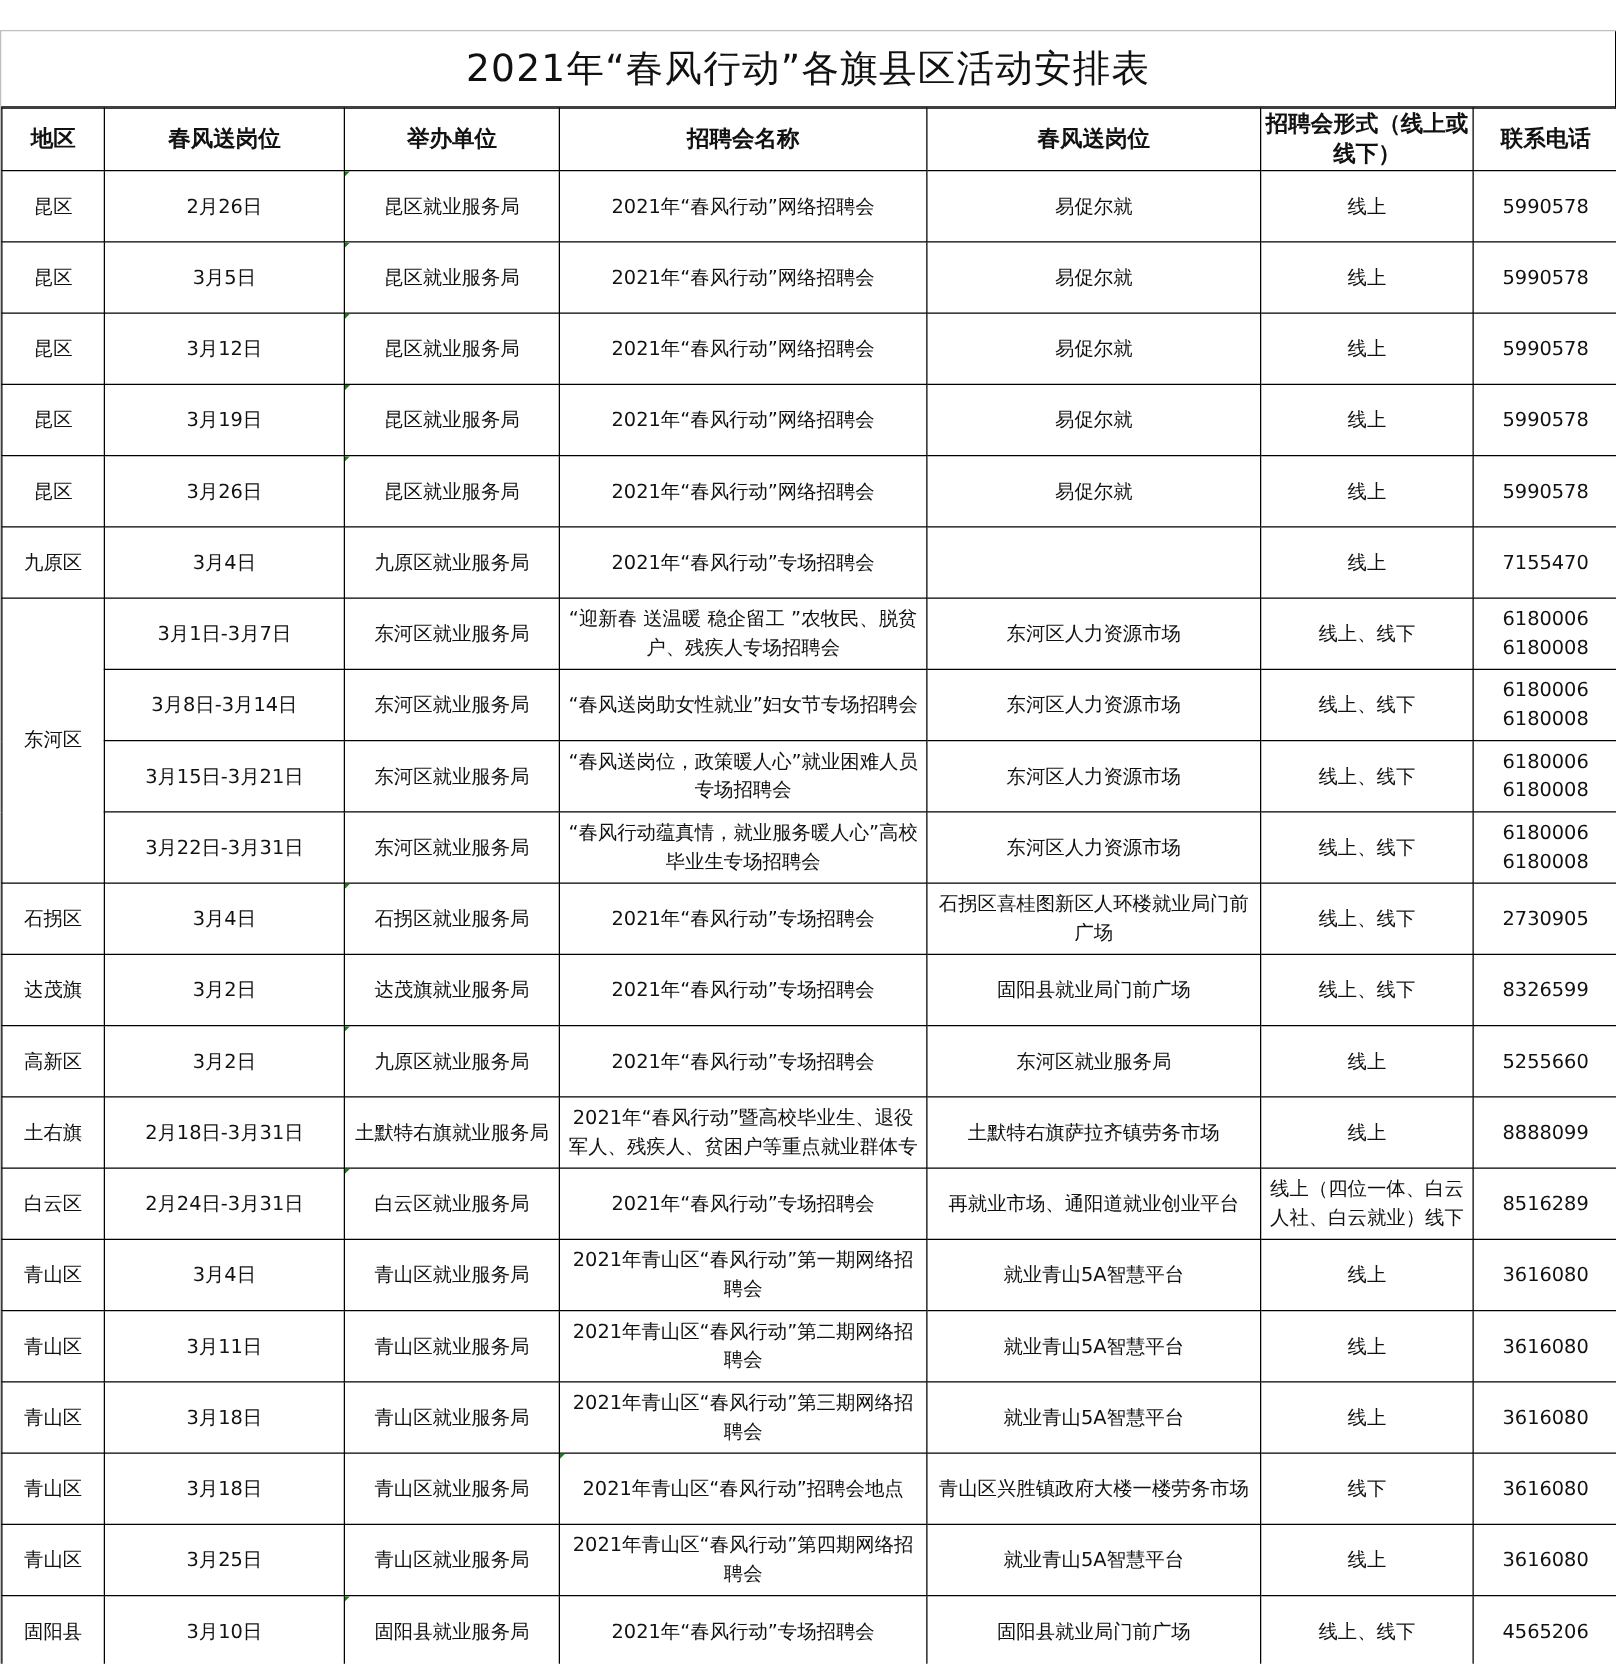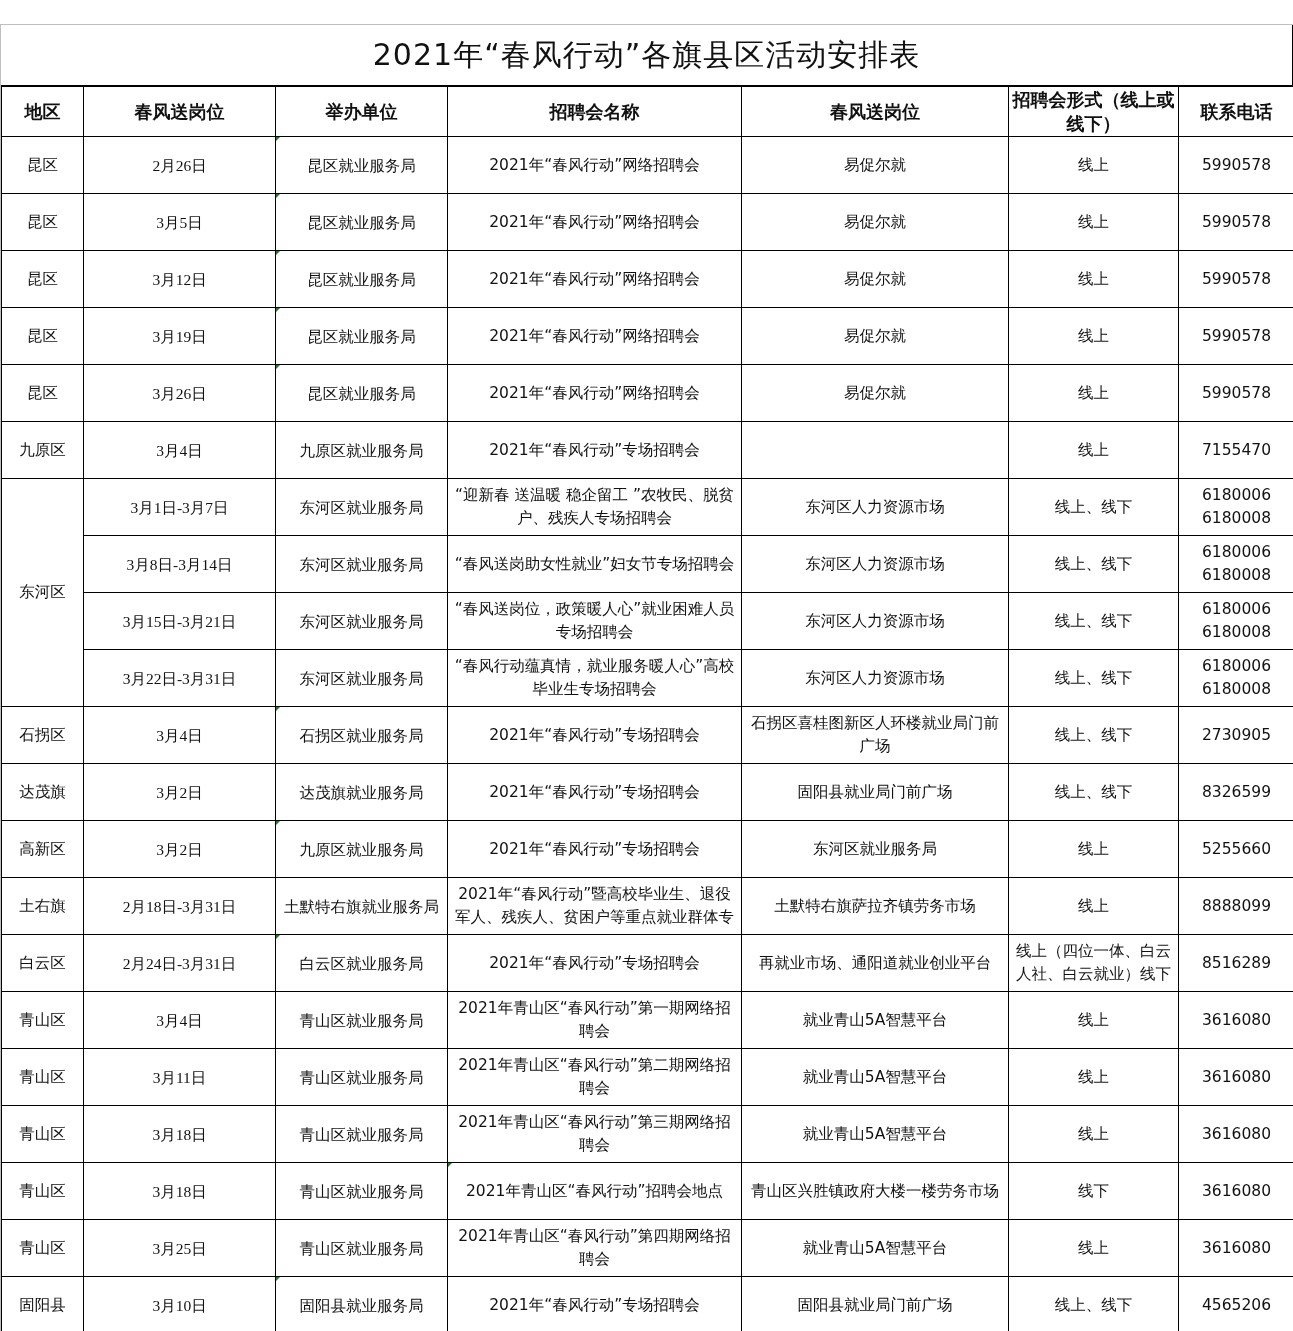--- a/index.html
+++ b/index.html
@@ -4,21 +4,21 @@
 <style>
   html, body { margin: 0; padding: 0; background: #ffffff; }
   body { width: 1293px; height: 1331px; overflow: hidden; font-family: "DejaVu Sans", "Liberation Sans", sans-serif; color: #111; }
   .sheet { position: relative; width: 1293px; height: 1331px; box-sizing: border-box; border-left: 1px solid #bfbfbf; border-top: 1px solid #bfbfbf; margin-top: 24px; }
   .title { height: 60px; border-bottom: 1px solid #000; display: flex; align-items: center; justify-content: center; font-size: 30px; letter-spacing: 1px; border-right: 1px solid #000; }
   table { border-collapse: collapse; table-layout: fixed; width: 1293px; }
   td, th { border: 1px solid #000; text-align: center; vertical-align: middle; padding: 0 3px; font-size: 15.5px; line-height: 23px; overflow: hidden; position: relative; }
   th { font-weight: bold; font-size: 18px; height: 49px; line-height: 24px; }
   tr.data td { height: 56px; }
   td .clip { max-height: 46px; overflow: hidden; display: block; }
-  td.nowrap { white-space: nowrap; font-family: Liberation Serif, serif; }
+  td.nowrap { white-space: nowrap; }
   .tri::before { content: ""; position: absolute; left: 0; top: 0; width: 0; height: 0; border-top: 4px solid #1a7f1a; border-right: 4px solid transparent; }
   .phone span { display: block; }
 </style>
 </head>
 <body>
 
 <div class="sheet">
   <div class="title">2021年“春风行动”各旗县区活动安排表</div>
   <table>
     <colgroup>

